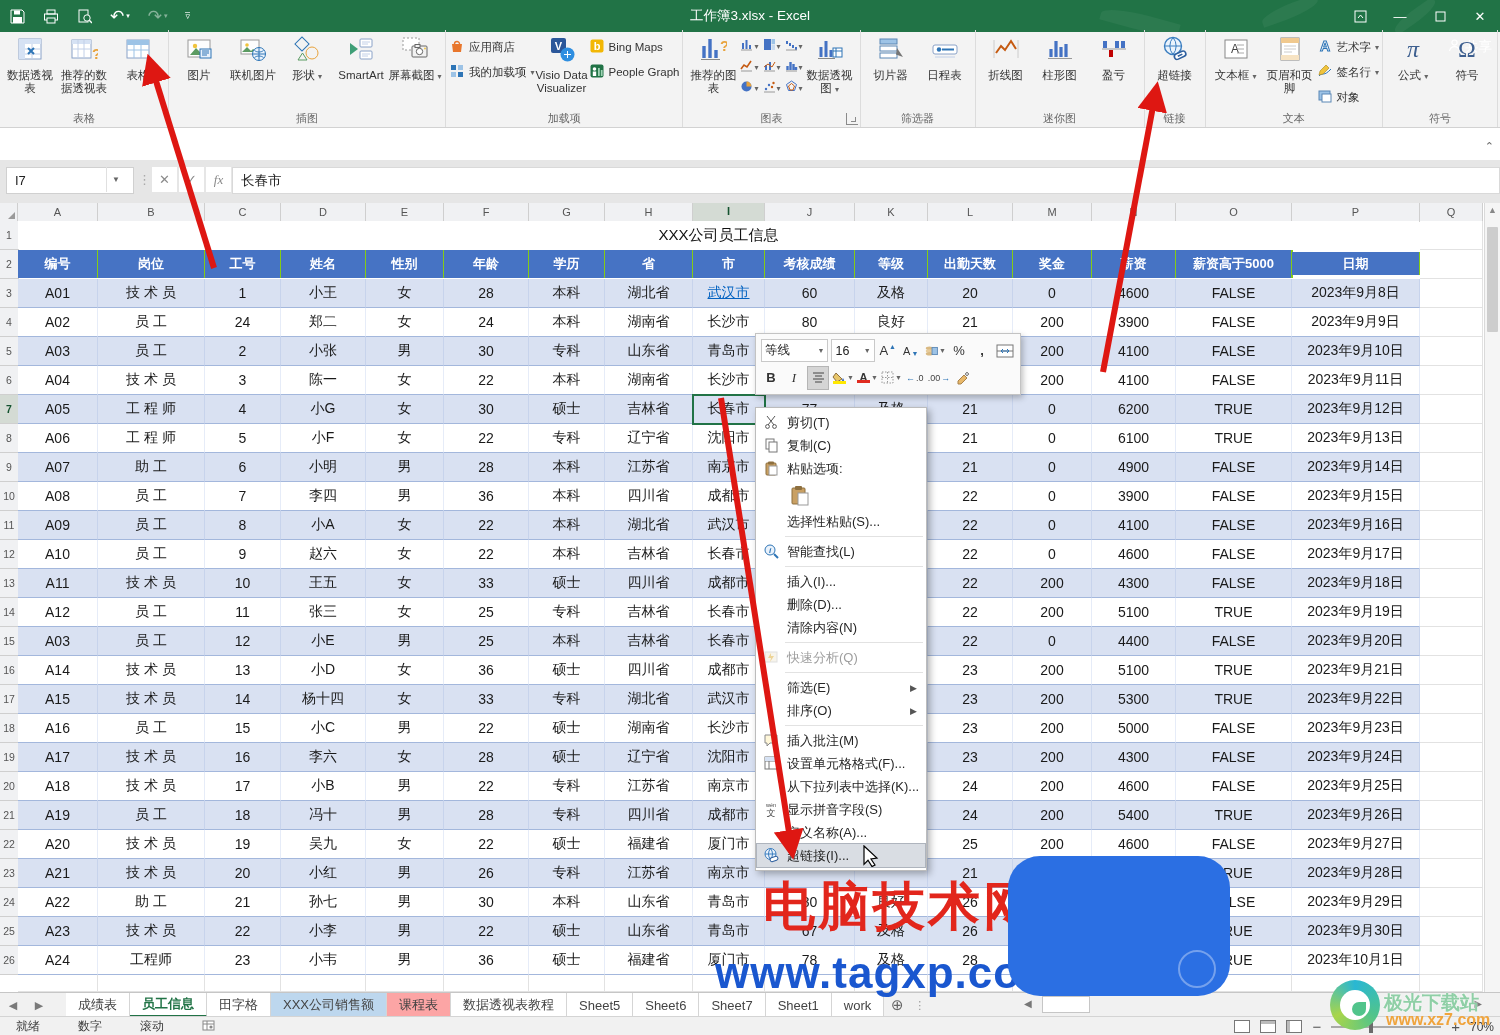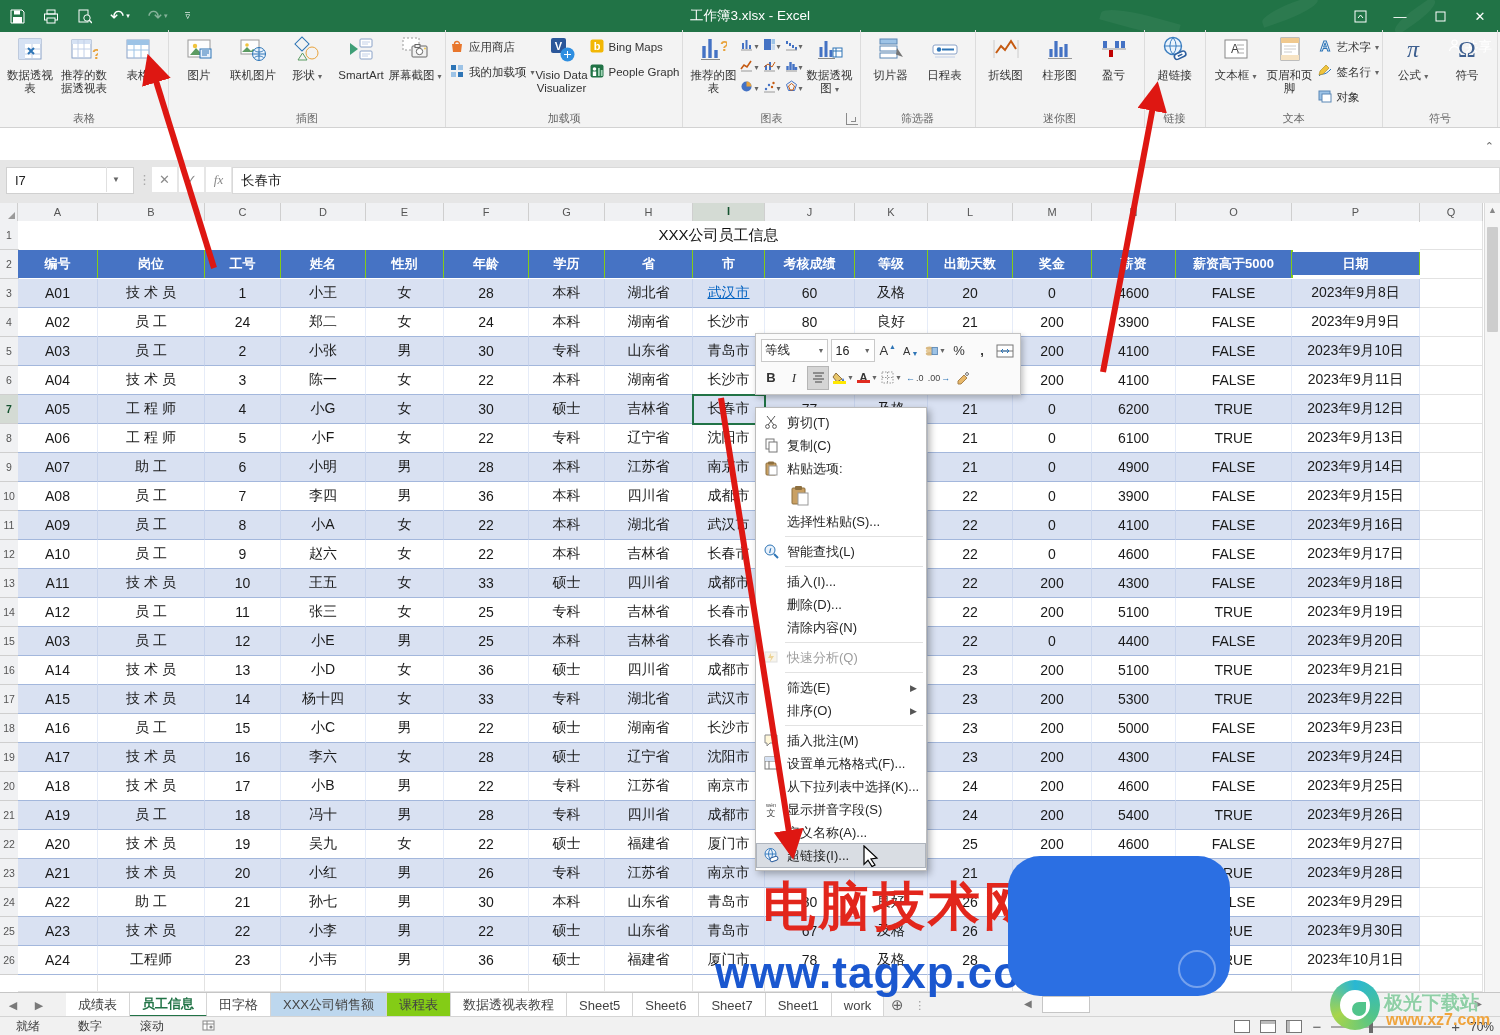--- a/index.html
+++ b/index.html
@@ -1279,21 +1279,21 @@
     </div>
 
   <div id="sheetbar" class="abs">
       <span class="snav">◀</span>
  <span class="snav">▶</span>
  <span style="width:14px;"></span>
       <div class="stab" style="">成绩表</div>
       <div class="stab act" style="">员工信息</div>
       <div class="stab" style="">田字格</div>
       <div class="stab" style="background:#BDD7EE;">XXX公司销售额</div>
-      <div class="stab" style="background:#84cc16;">课程表</div>
+      <div class="stab" style="background:#fca5a5;">课程表</div>
       <div class="stab" style="">数据透视表教程</div>
       <div class="stab" style="">Sheet5</div>
       <div class="stab" style="">Sheet6</div>
       <div class="stab" style="">Sheet7</div>
       <div class="stab" style="">Sheet1</div>
       <div class="stab" style="">work</div>
       <div class="saddbtn">⊕</div>
     <span style="display:flex;align-items:center;color:#999;font-size:11px;padding:0 4px;">⋮</span>
     </div>
   <div id="hscroll" class="abs">

